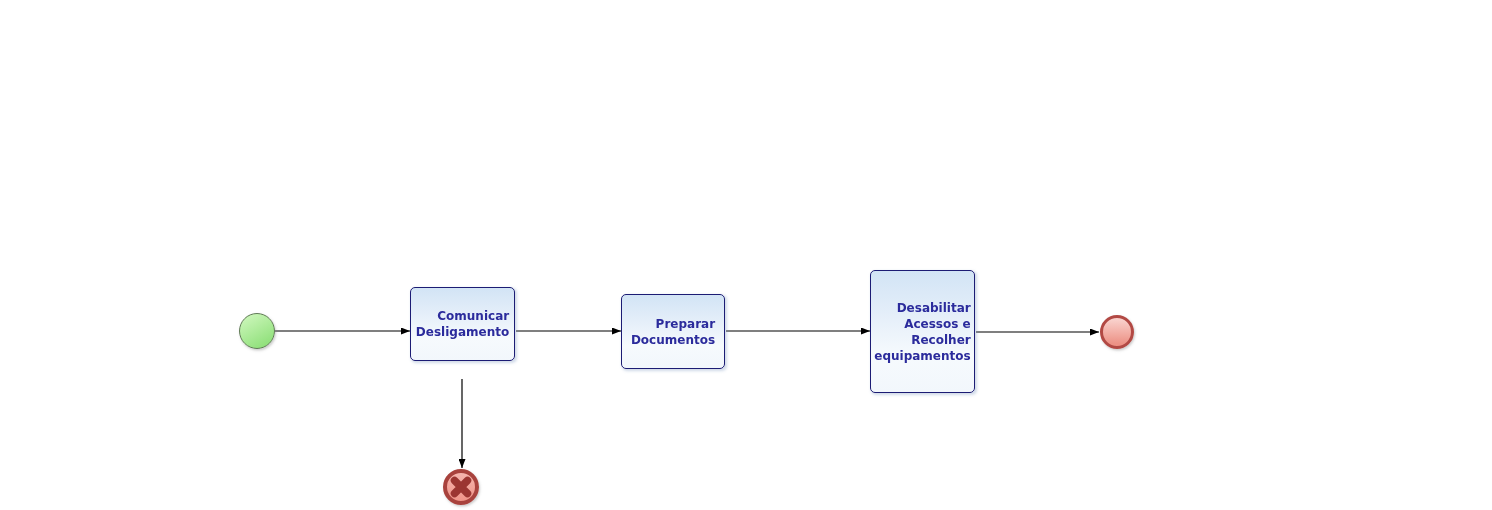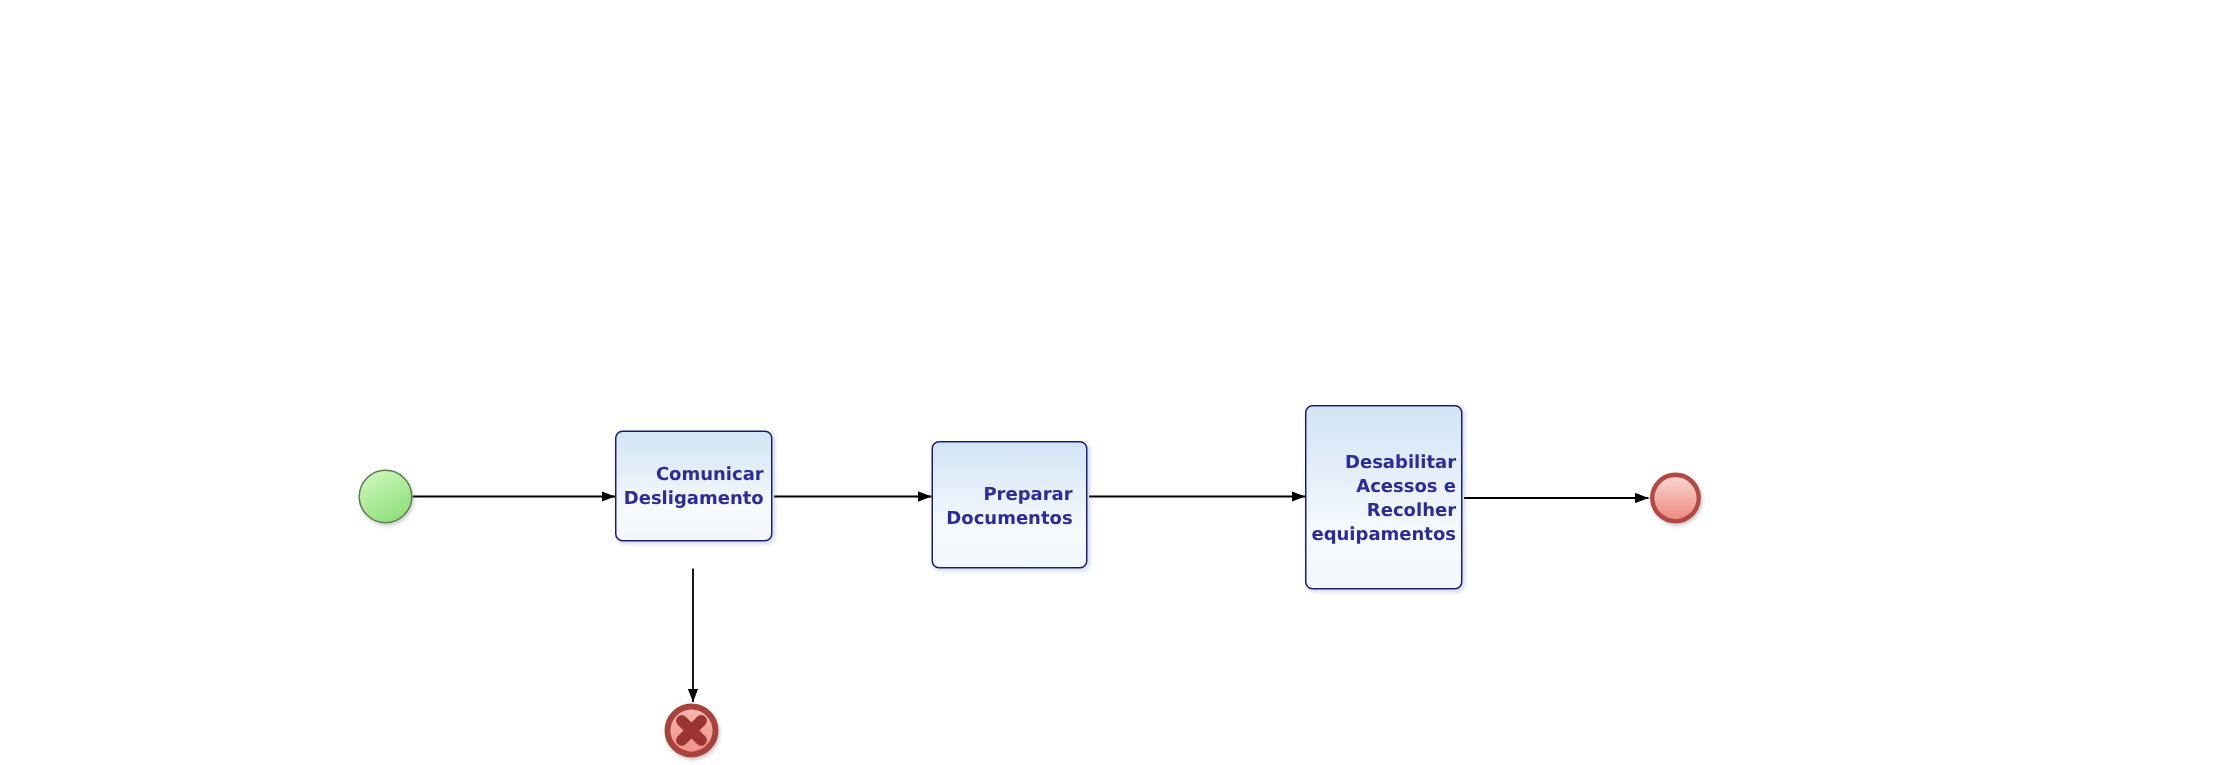--- a/index.html
+++ b/index.html
@@ -43,21 +43,21 @@
     display: flex;
     align-items: center;
     justify-content: center;
     text-align: right;
     box-shadow: 1.5px 1.5px 3px rgba(120, 150, 190, 0.35);
   }
   .task .task-label {
     white-space: pre-line;
   }
   #task1 { left: 410px; top: 287px; width: 105px; height: 74px; }
-  #task2 { left: 621px; top: 294px; width: 104px; height: 85px; }
+  #task2 { left: 621px; top: 294px; width: 104px; height: 75px; }
   #task3 { left: 870px; top: 270px; width: 105px; height: 123px; }
 
   .event {
     position: absolute;
     box-sizing: border-box;
     border-radius: 50%;
     box-shadow: 1px 1.5px 2.5px rgba(140, 140, 140, 0.45);
   }
   .event.start {
     left: 239px; top: 313px;

